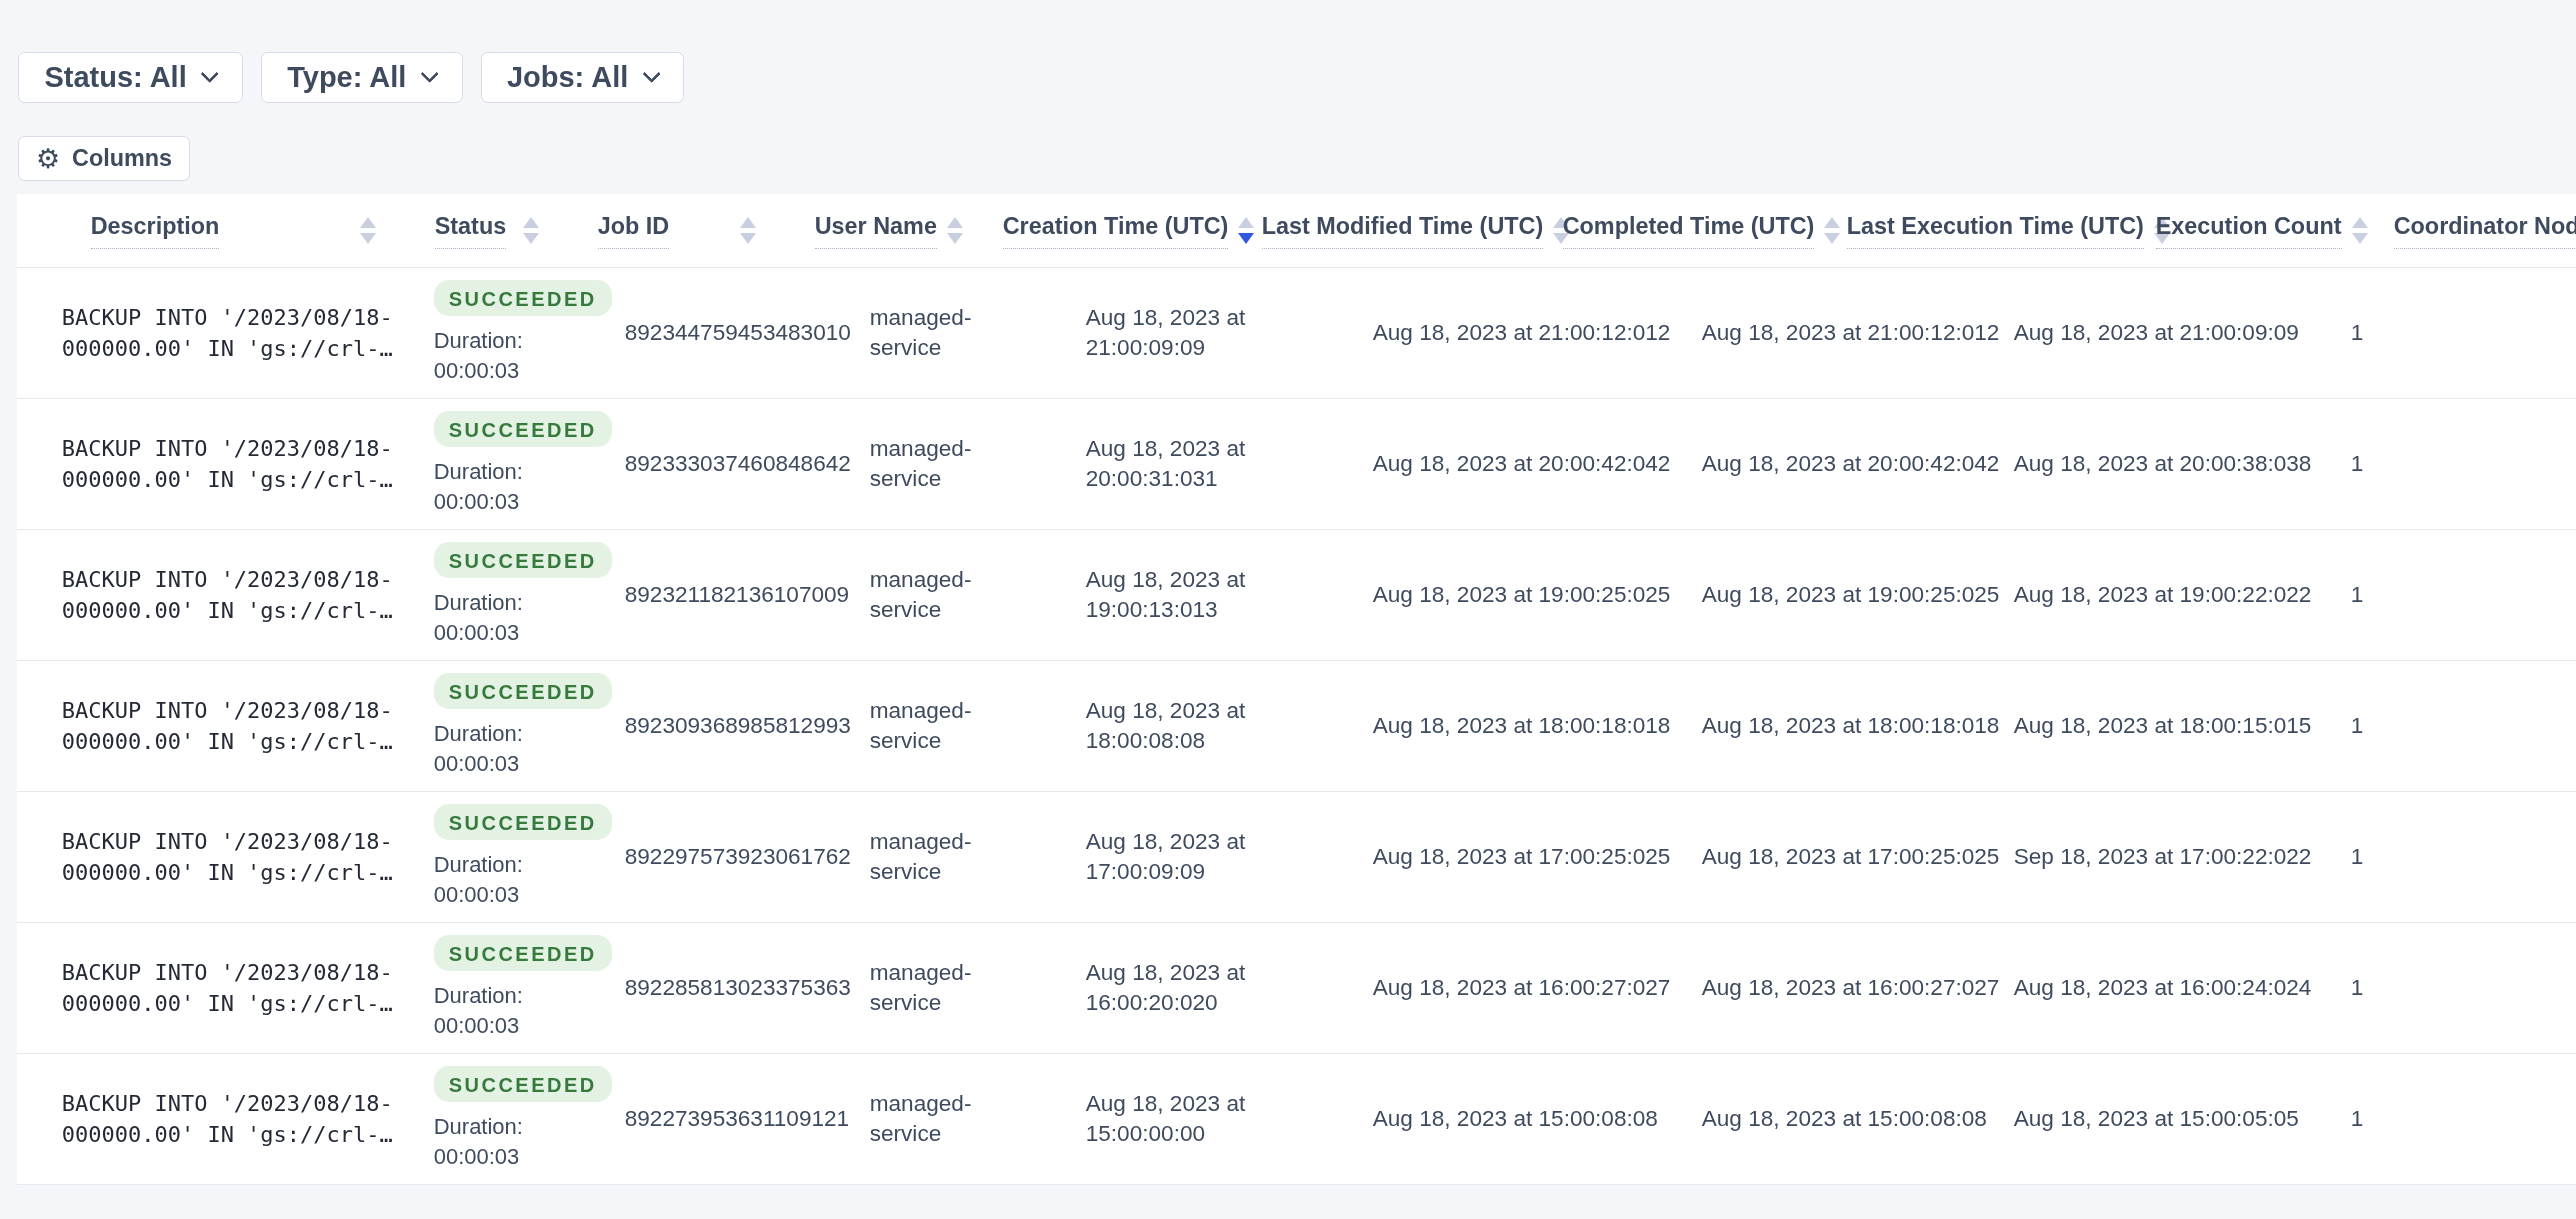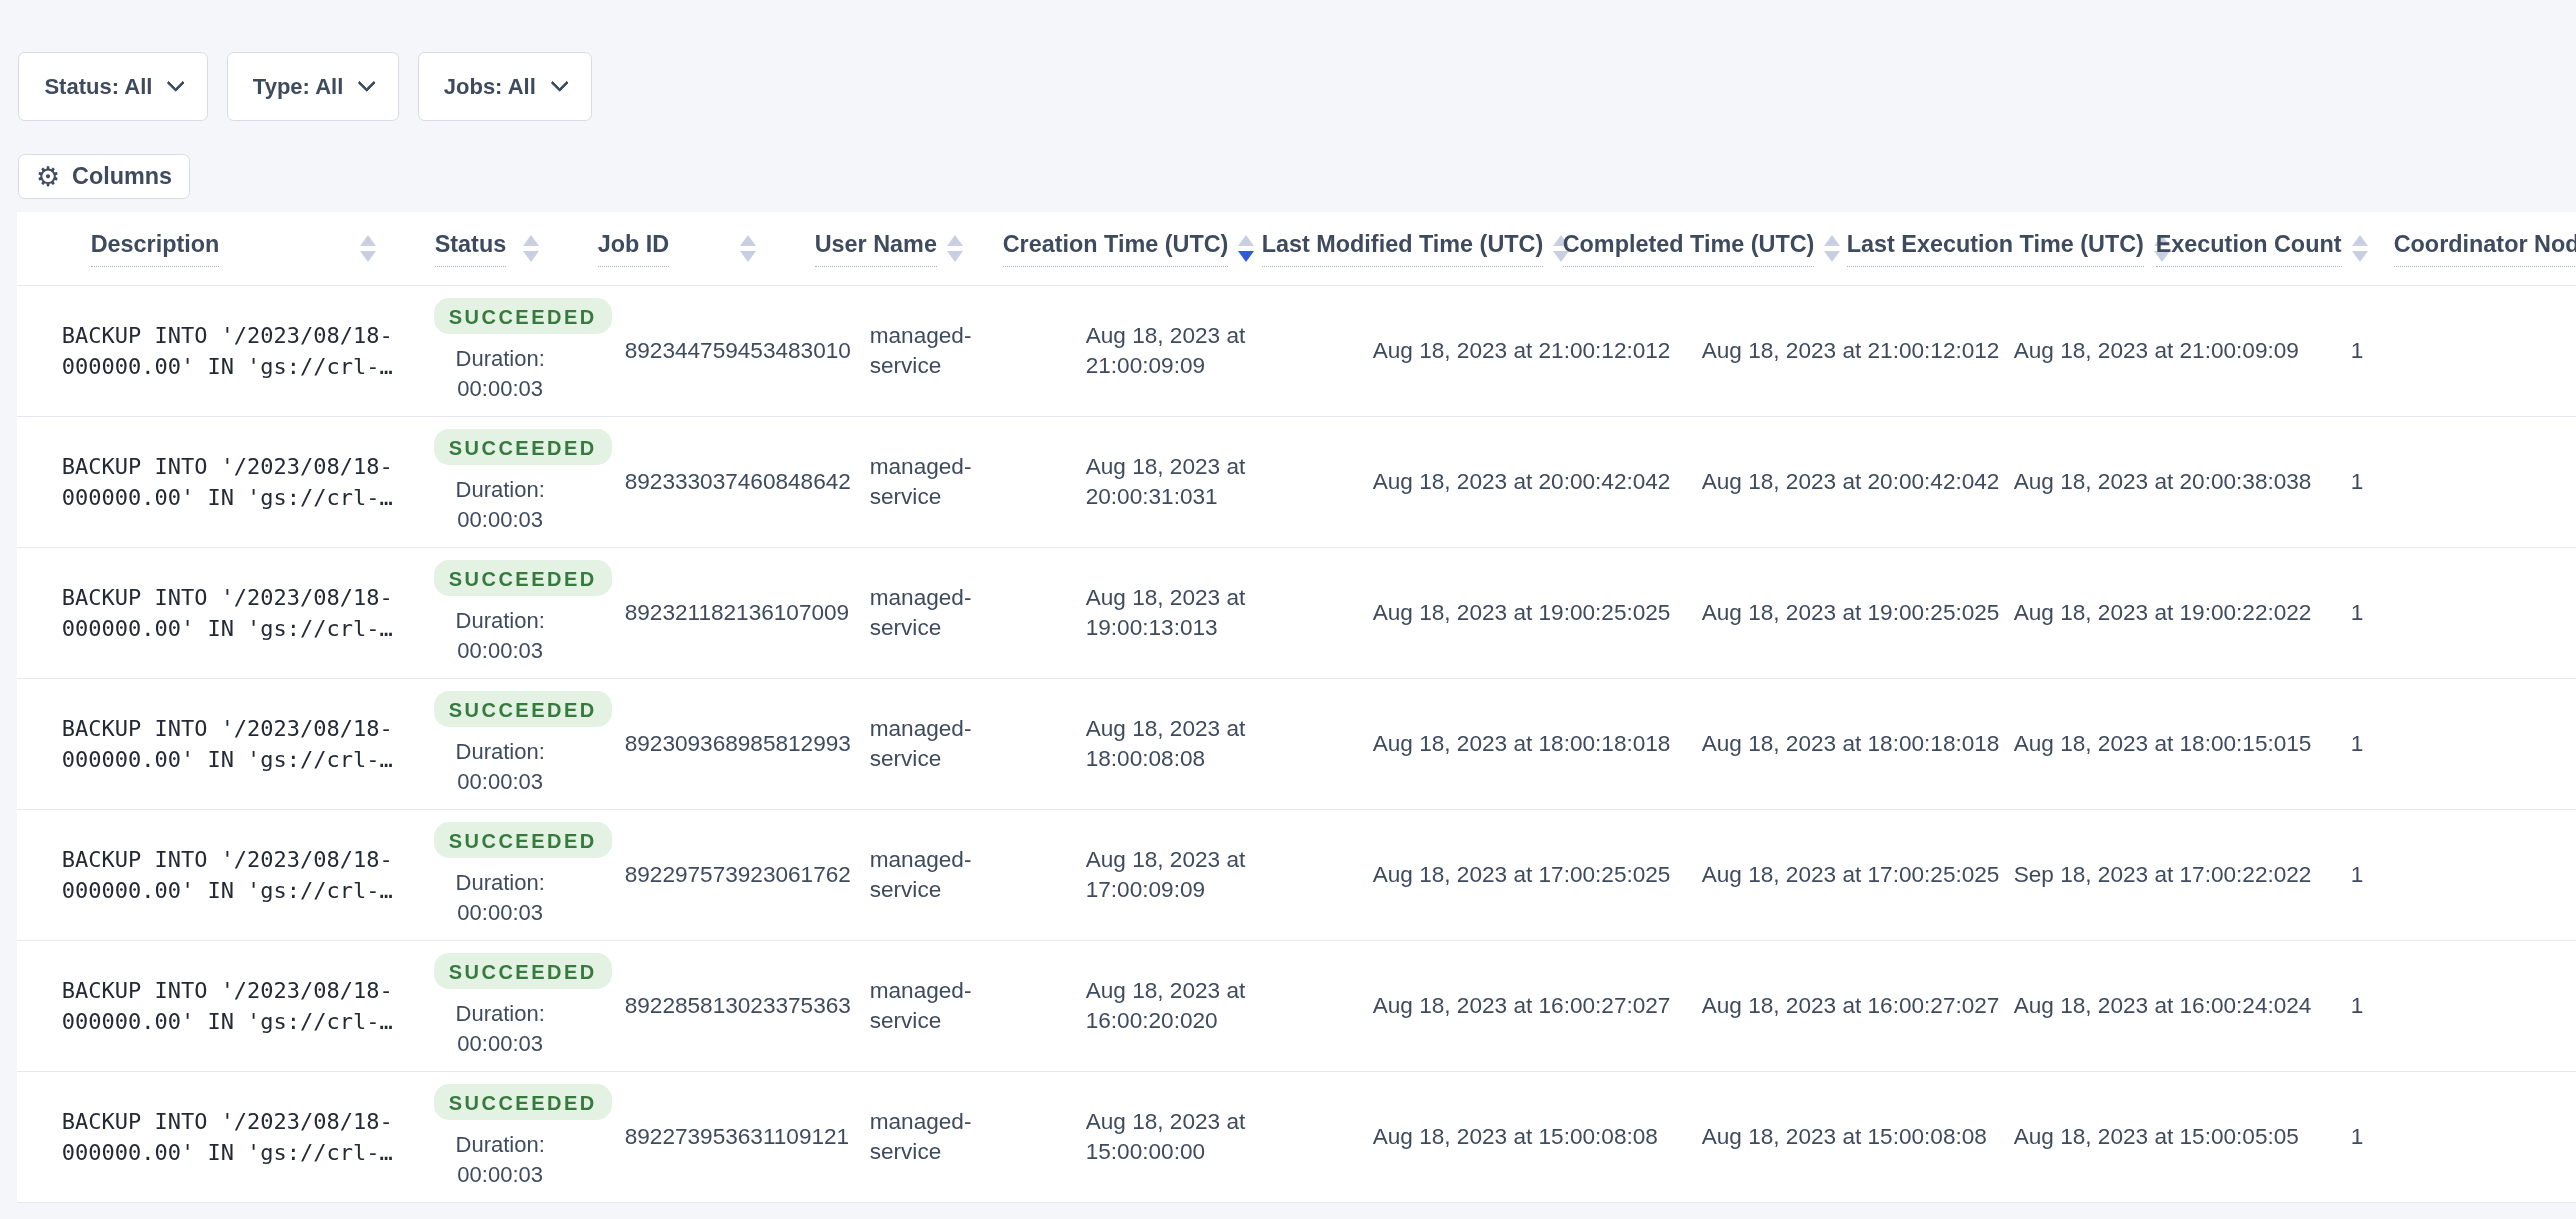--- a/index.html
+++ b/index.html
@@ -15,25 +15,25 @@
   .page-title {
     font-size: 33px;
     font-weight: 700;
     color: #242a35;
     letter-spacing: 0.4px;
   }
 
   .filters { display: flex; gap: 18.4px; margin-top: 32px; }
   .filter-btn {
     display: inline-flex; align-items: center; gap: 16.7px;
-    height: 69px; padding: 8px 25px;
+    height: 51px; padding: 8px 25px;
     background: #ffffff;
     border: 1.7px solid #d6dbe7;
     border-radius: 6.7px;
-    font-size: 22px; font-weight: 700; color: #3e4a5e;
+    font-size: 29px; font-weight: 700; color: #3e4a5e;
     cursor: pointer;
   }
   .chevron-down {
     width: 13.4px; height: 13.4px;
     border-right: 3.3px solid #3e4a5e;
     border-bottom: 3.3px solid #3e4a5e;
     transform: rotate(45deg) translate(-2.5px, -2.5px);
     border-radius: 0.8px;
   }
 
@@ -101,21 +101,21 @@
     display: inline-block;
     background: #e4f2e4;
     color: #367a3e;
     font-size: 20px; font-weight: 700;
     letter-spacing: 2.5px;
     padding: 7.5px 15px 6.7px;
     border-radius: 15px;
     margin-bottom: 10px;
     line-height: 1.1;
   }
-  .duration { font-size: 22px; line-height: 30px; color: #3e4a5e; text-align: center; }
+  .duration { font-size: 22px; line-height: 30px; color: #3e4a5e; }
   .nowrap { white-space: nowrap; }
 </style>
 </head>
 <body>
 
 <div class="page-header">
 
   <div class="filters">
     <button class="filter-btn">
       <span>Status: All</span>

